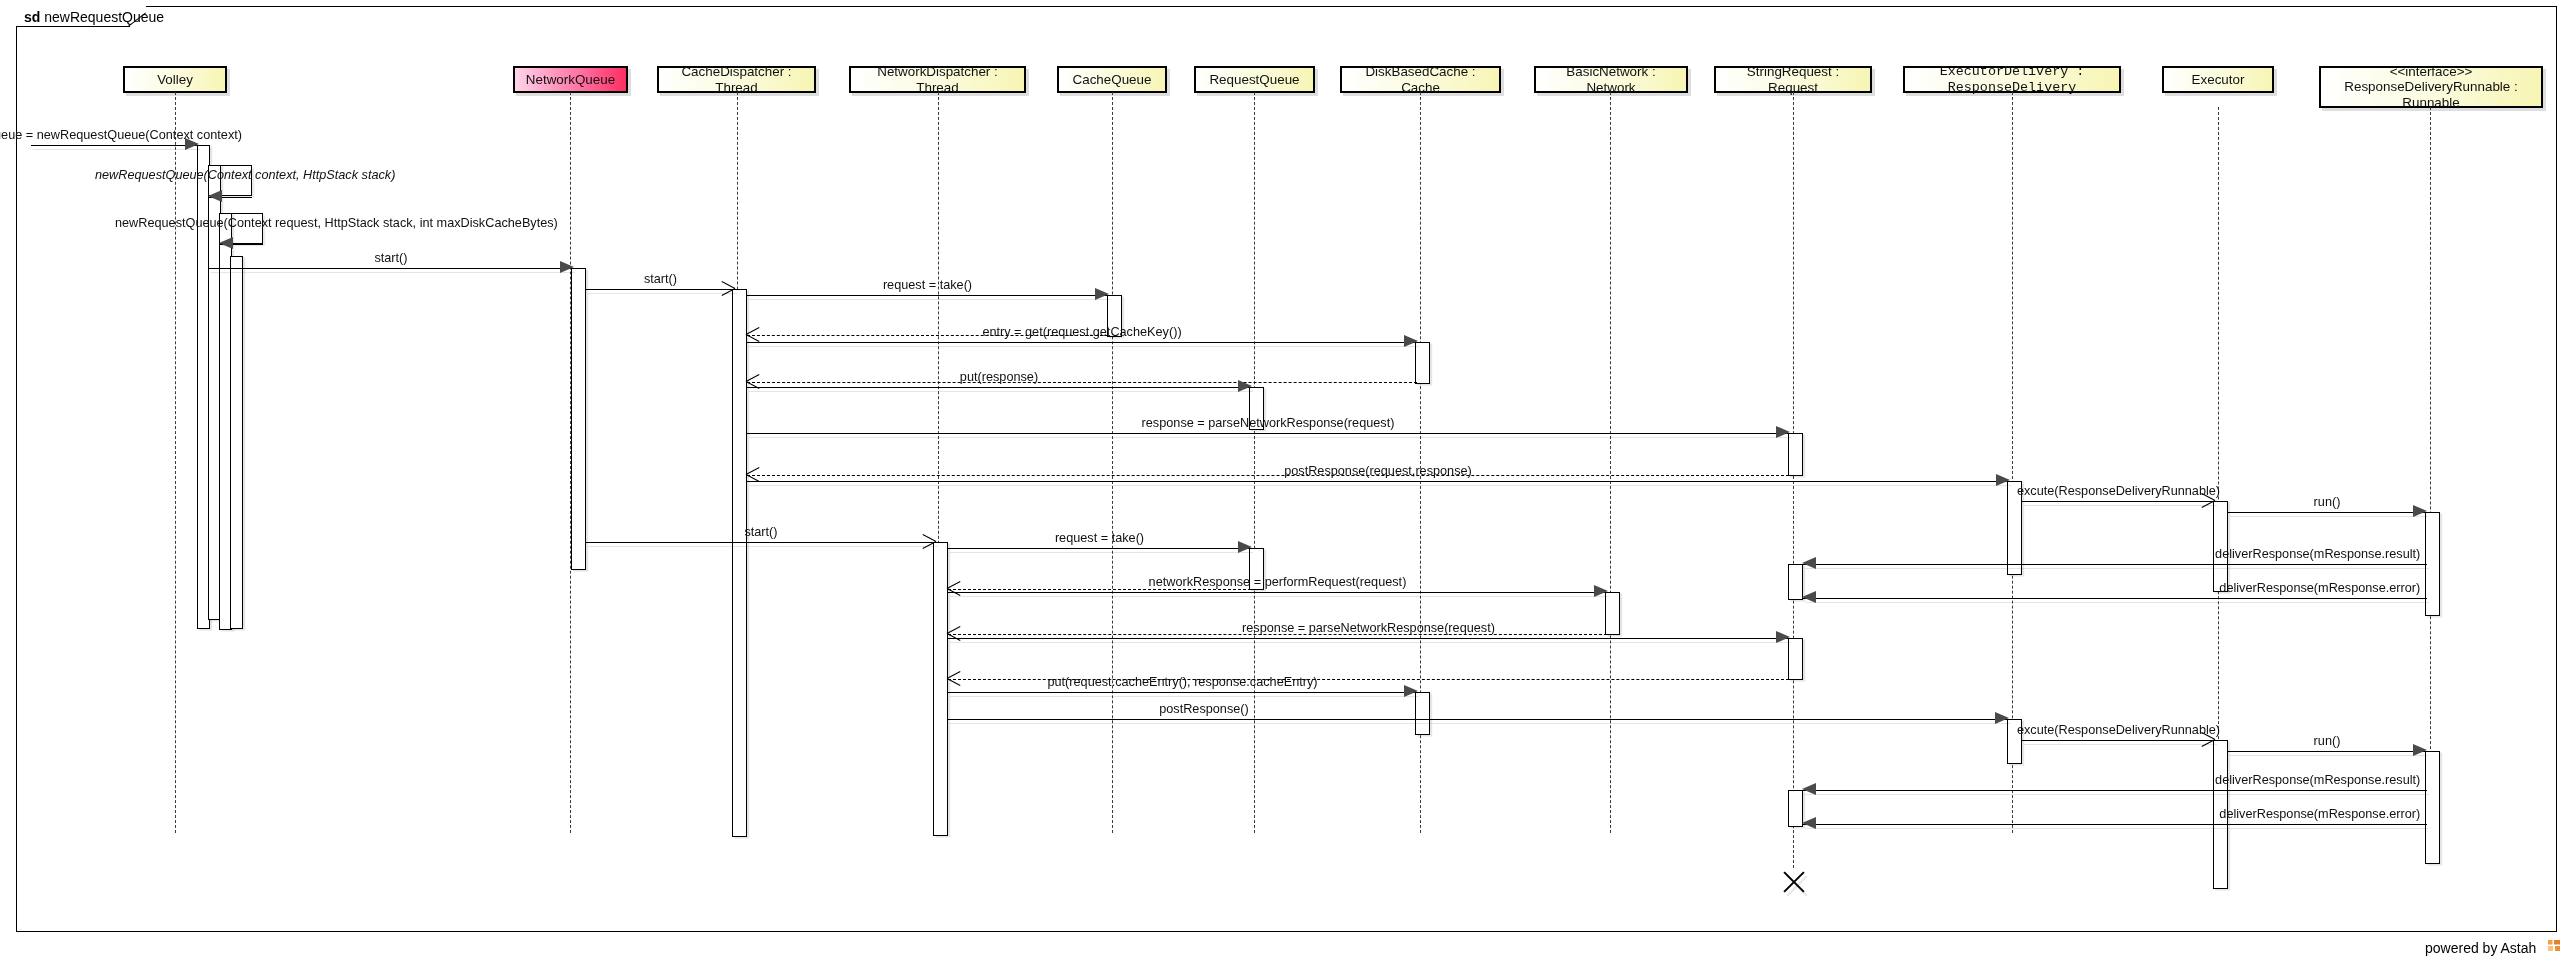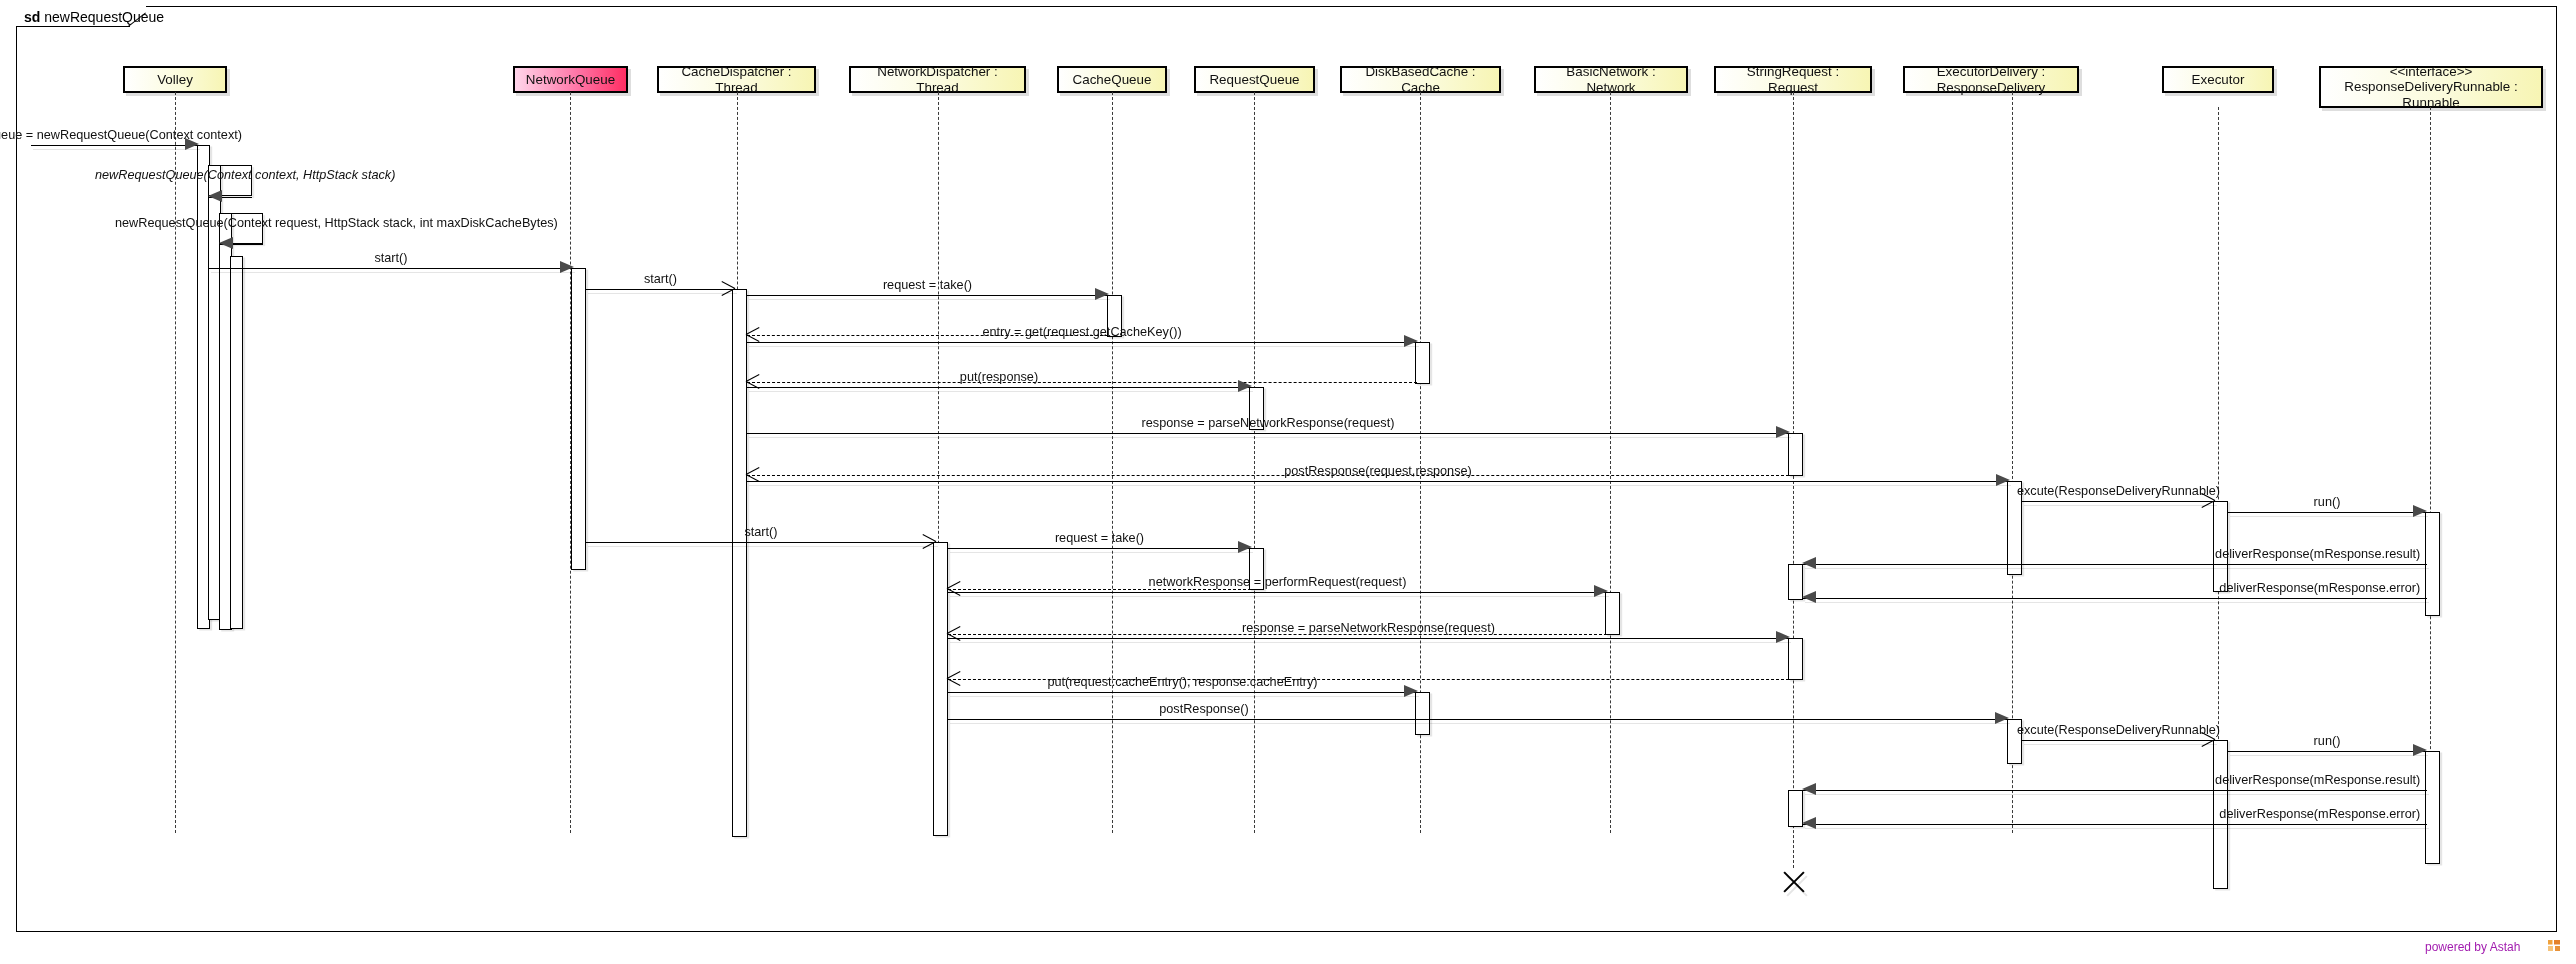--- a/index.html
+++ b/index.html
@@ -66,21 +66,21 @@
   .xmark{position:absolute;width:25px;height:25px;}
   .xmark i{position:absolute;left:-1.5px;top:12px;width:28px;height:0;border-top:2.2px solid #000;}
   .xmark i.a{transform:rotate(45deg);}
   .xmark i.b{transform:rotate(-45deg);}
   .xmark u{position:absolute;left:1.5px;top:15.6px;width:28px;height:0;border-top:2.2px solid rgba(0,0,0,0.10);
            display:block;}
   .xmark u.a{transform:rotate(45deg);}
   .xmark u.b{transform:rotate(-45deg);}
 
   
-  .wm{position:absolute;font-size:12px;color:#a21caf;white-space:nowrap;}
+  .wm{position:absolute;font-size:14px;color:#000000;white-space:nowrap;}
   .wmlogo{position:absolute;width:12px;height:11.2px;
      background:
        linear-gradient(#f0a23c,#f0a23c) 0 0/4.5px 4.5px no-repeat,
        linear-gradient(#e4812a,#e4812a) 6px 0/6px 4.5px no-repeat,
        linear-gradient(#f6c37a,#f6c37a) 0 6px/5.2px 5.2px no-repeat,
        linear-gradient(#e8933a,#e8933a) 6.7px 6px/5.2px 5.2px no-repeat;}
 </style>
 </head>
 <body>
 
@@ -116,21 +116,21 @@
     </div>
   <div class="head" style="left:1340px;top:66px;width:161px;height:27px;">
     <span>DiskBasedCache : Cache</span>
     </div>
   <div class="head" style="left:1534px;top:66px;width:154px;height:27px;">
     <span>BasicNetwork : Network</span>
     </div>
   <div class="head" style="left:1714px;top:66px;width:158px;height:27px;">
     <span>StringRequest : Request</span>
     </div>
-  <div class="head" style="left:1903px;top:66px;width:176px;height:27px;">
+  <div class="head" style="left:1903px;top:66px;width:218px;height:27px;font-family:Liberation Mono, monospace;">
     <span>ExecutorDelivery : ResponseDelivery</span>
     </div>
   <div class="head" style="left:2162px;top:66px;width:112px;height:27px;">
     <span>Executor</span>
     </div>
   <div class="head" style="left:2319px;top:66px;width:224px;height:42px;">
     <span id="rdr-label">&lt;&lt;interface&gt;&gt;<br>ResponseDeliveryRunnable : Runnable</span>
     </div>
 
   <div class="lifeline" style="left:175px;top:92px;height:741px;"></div>

